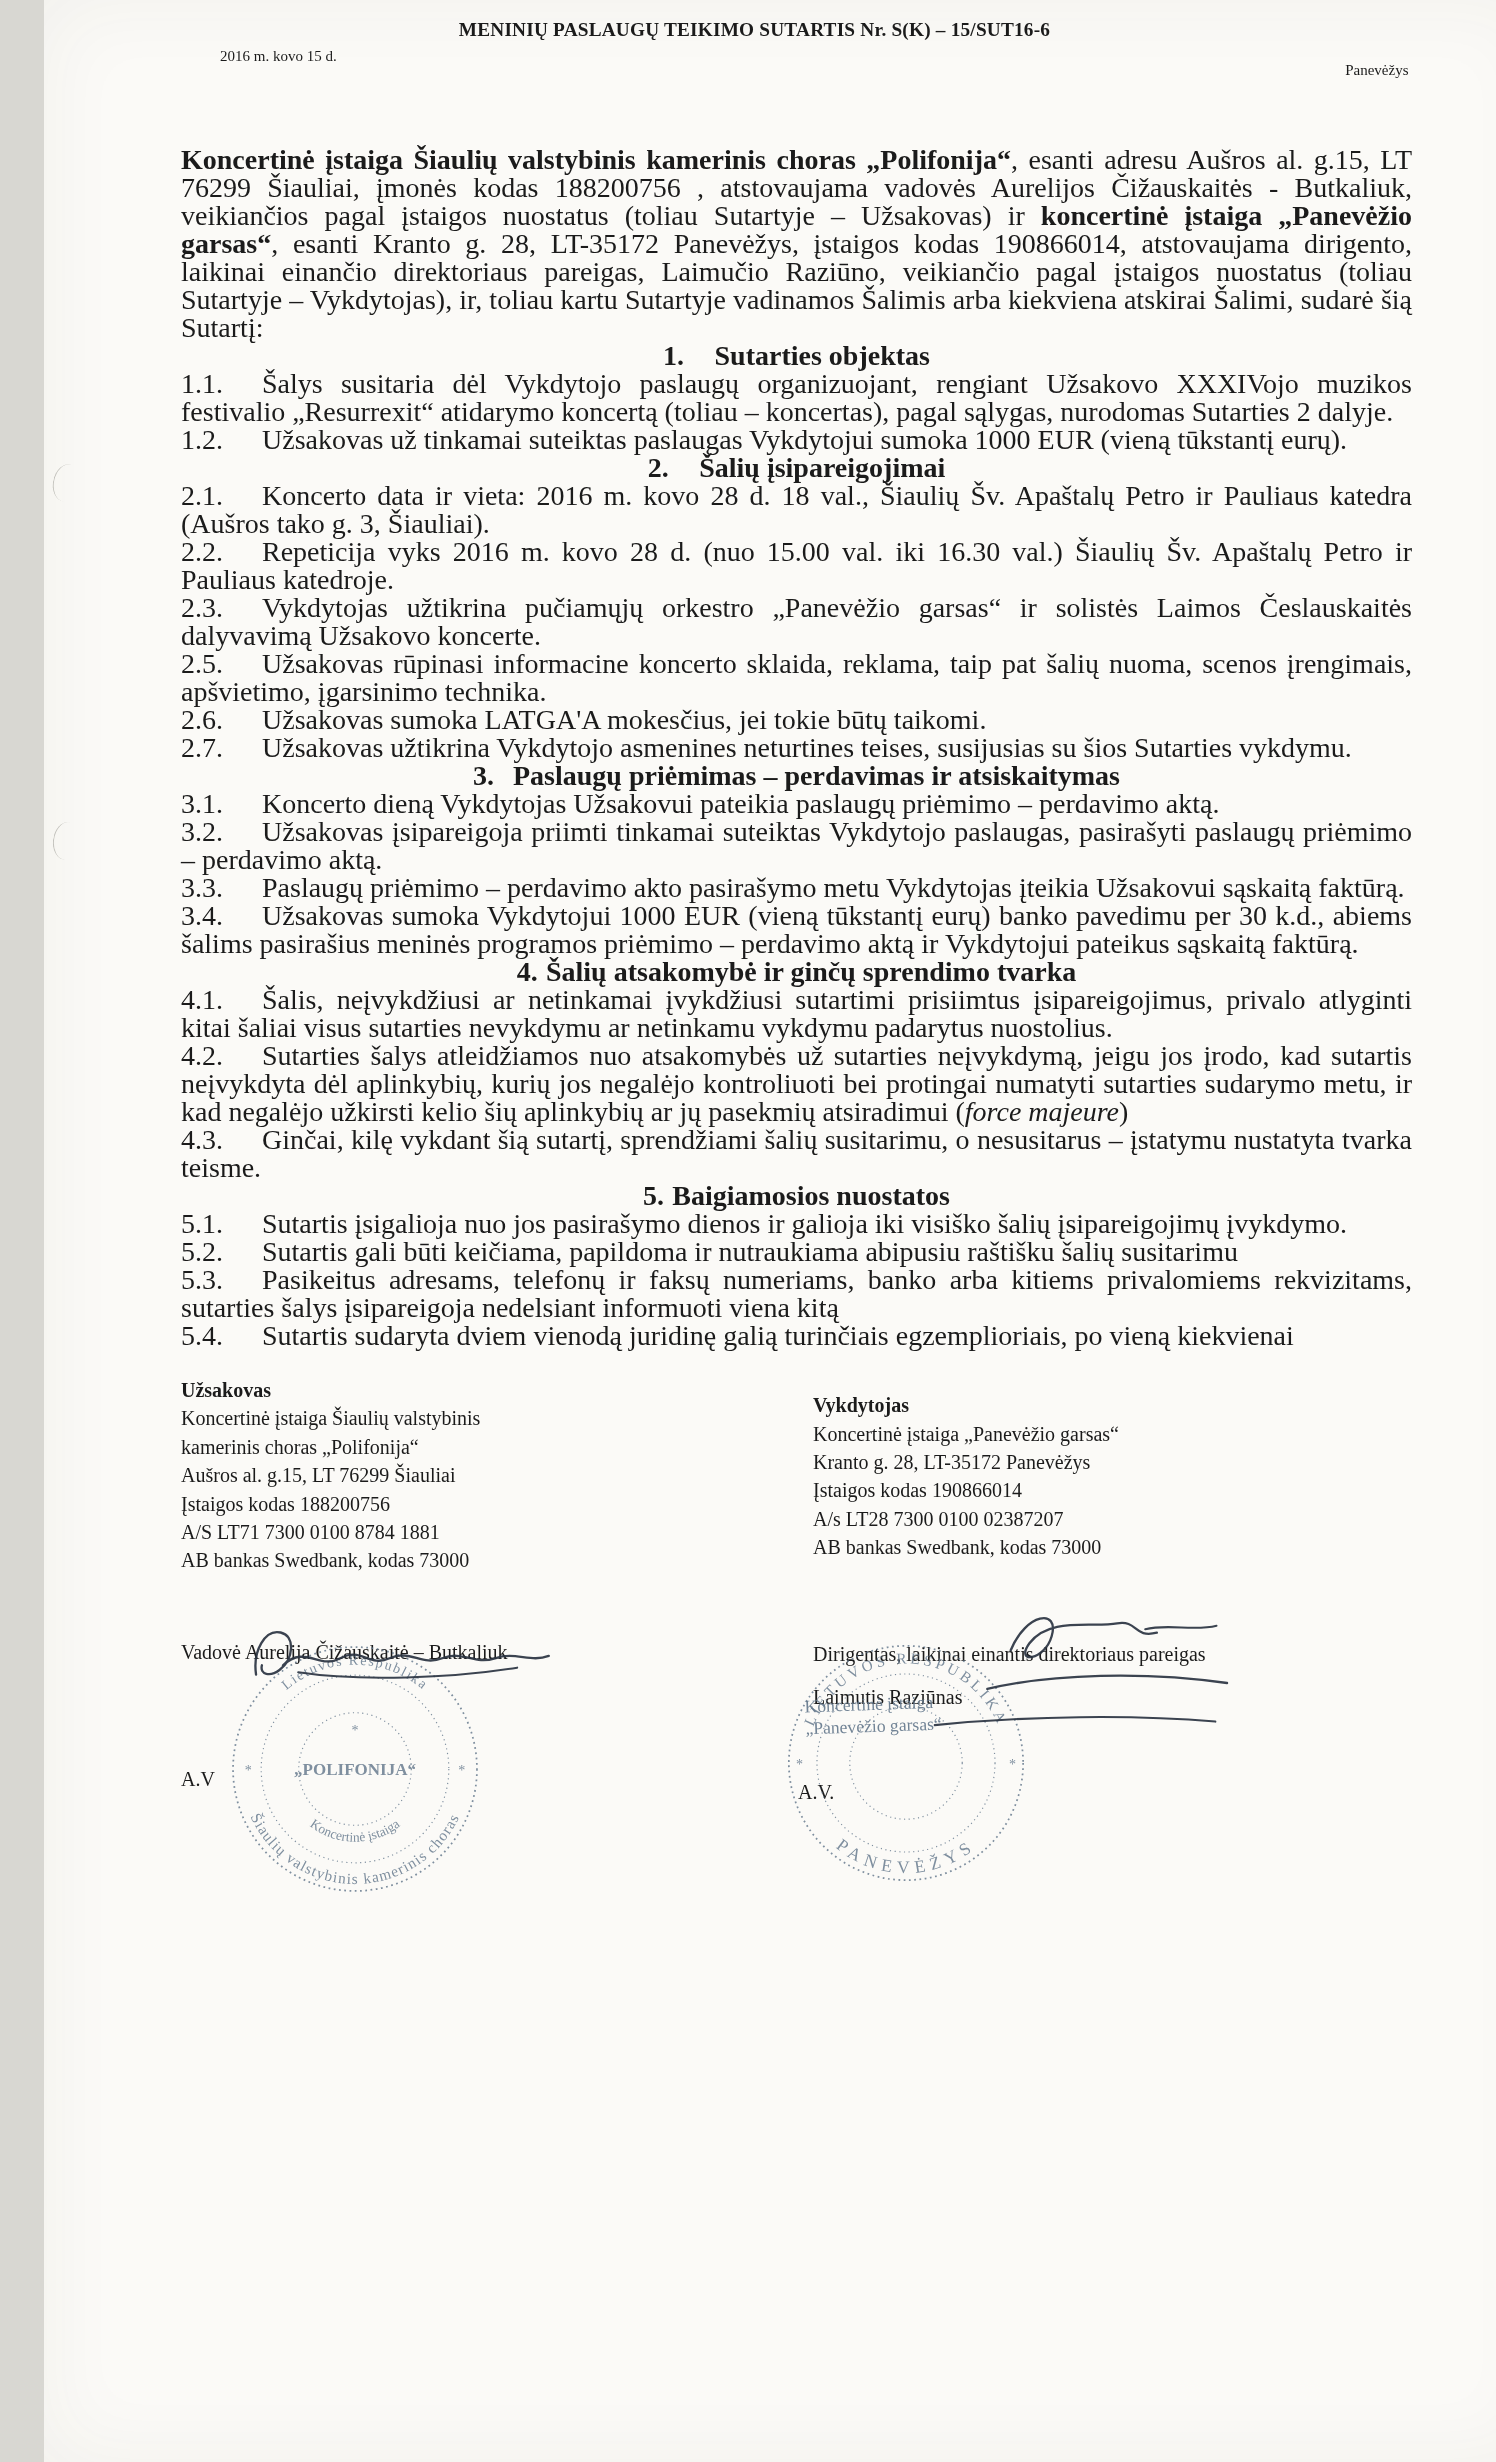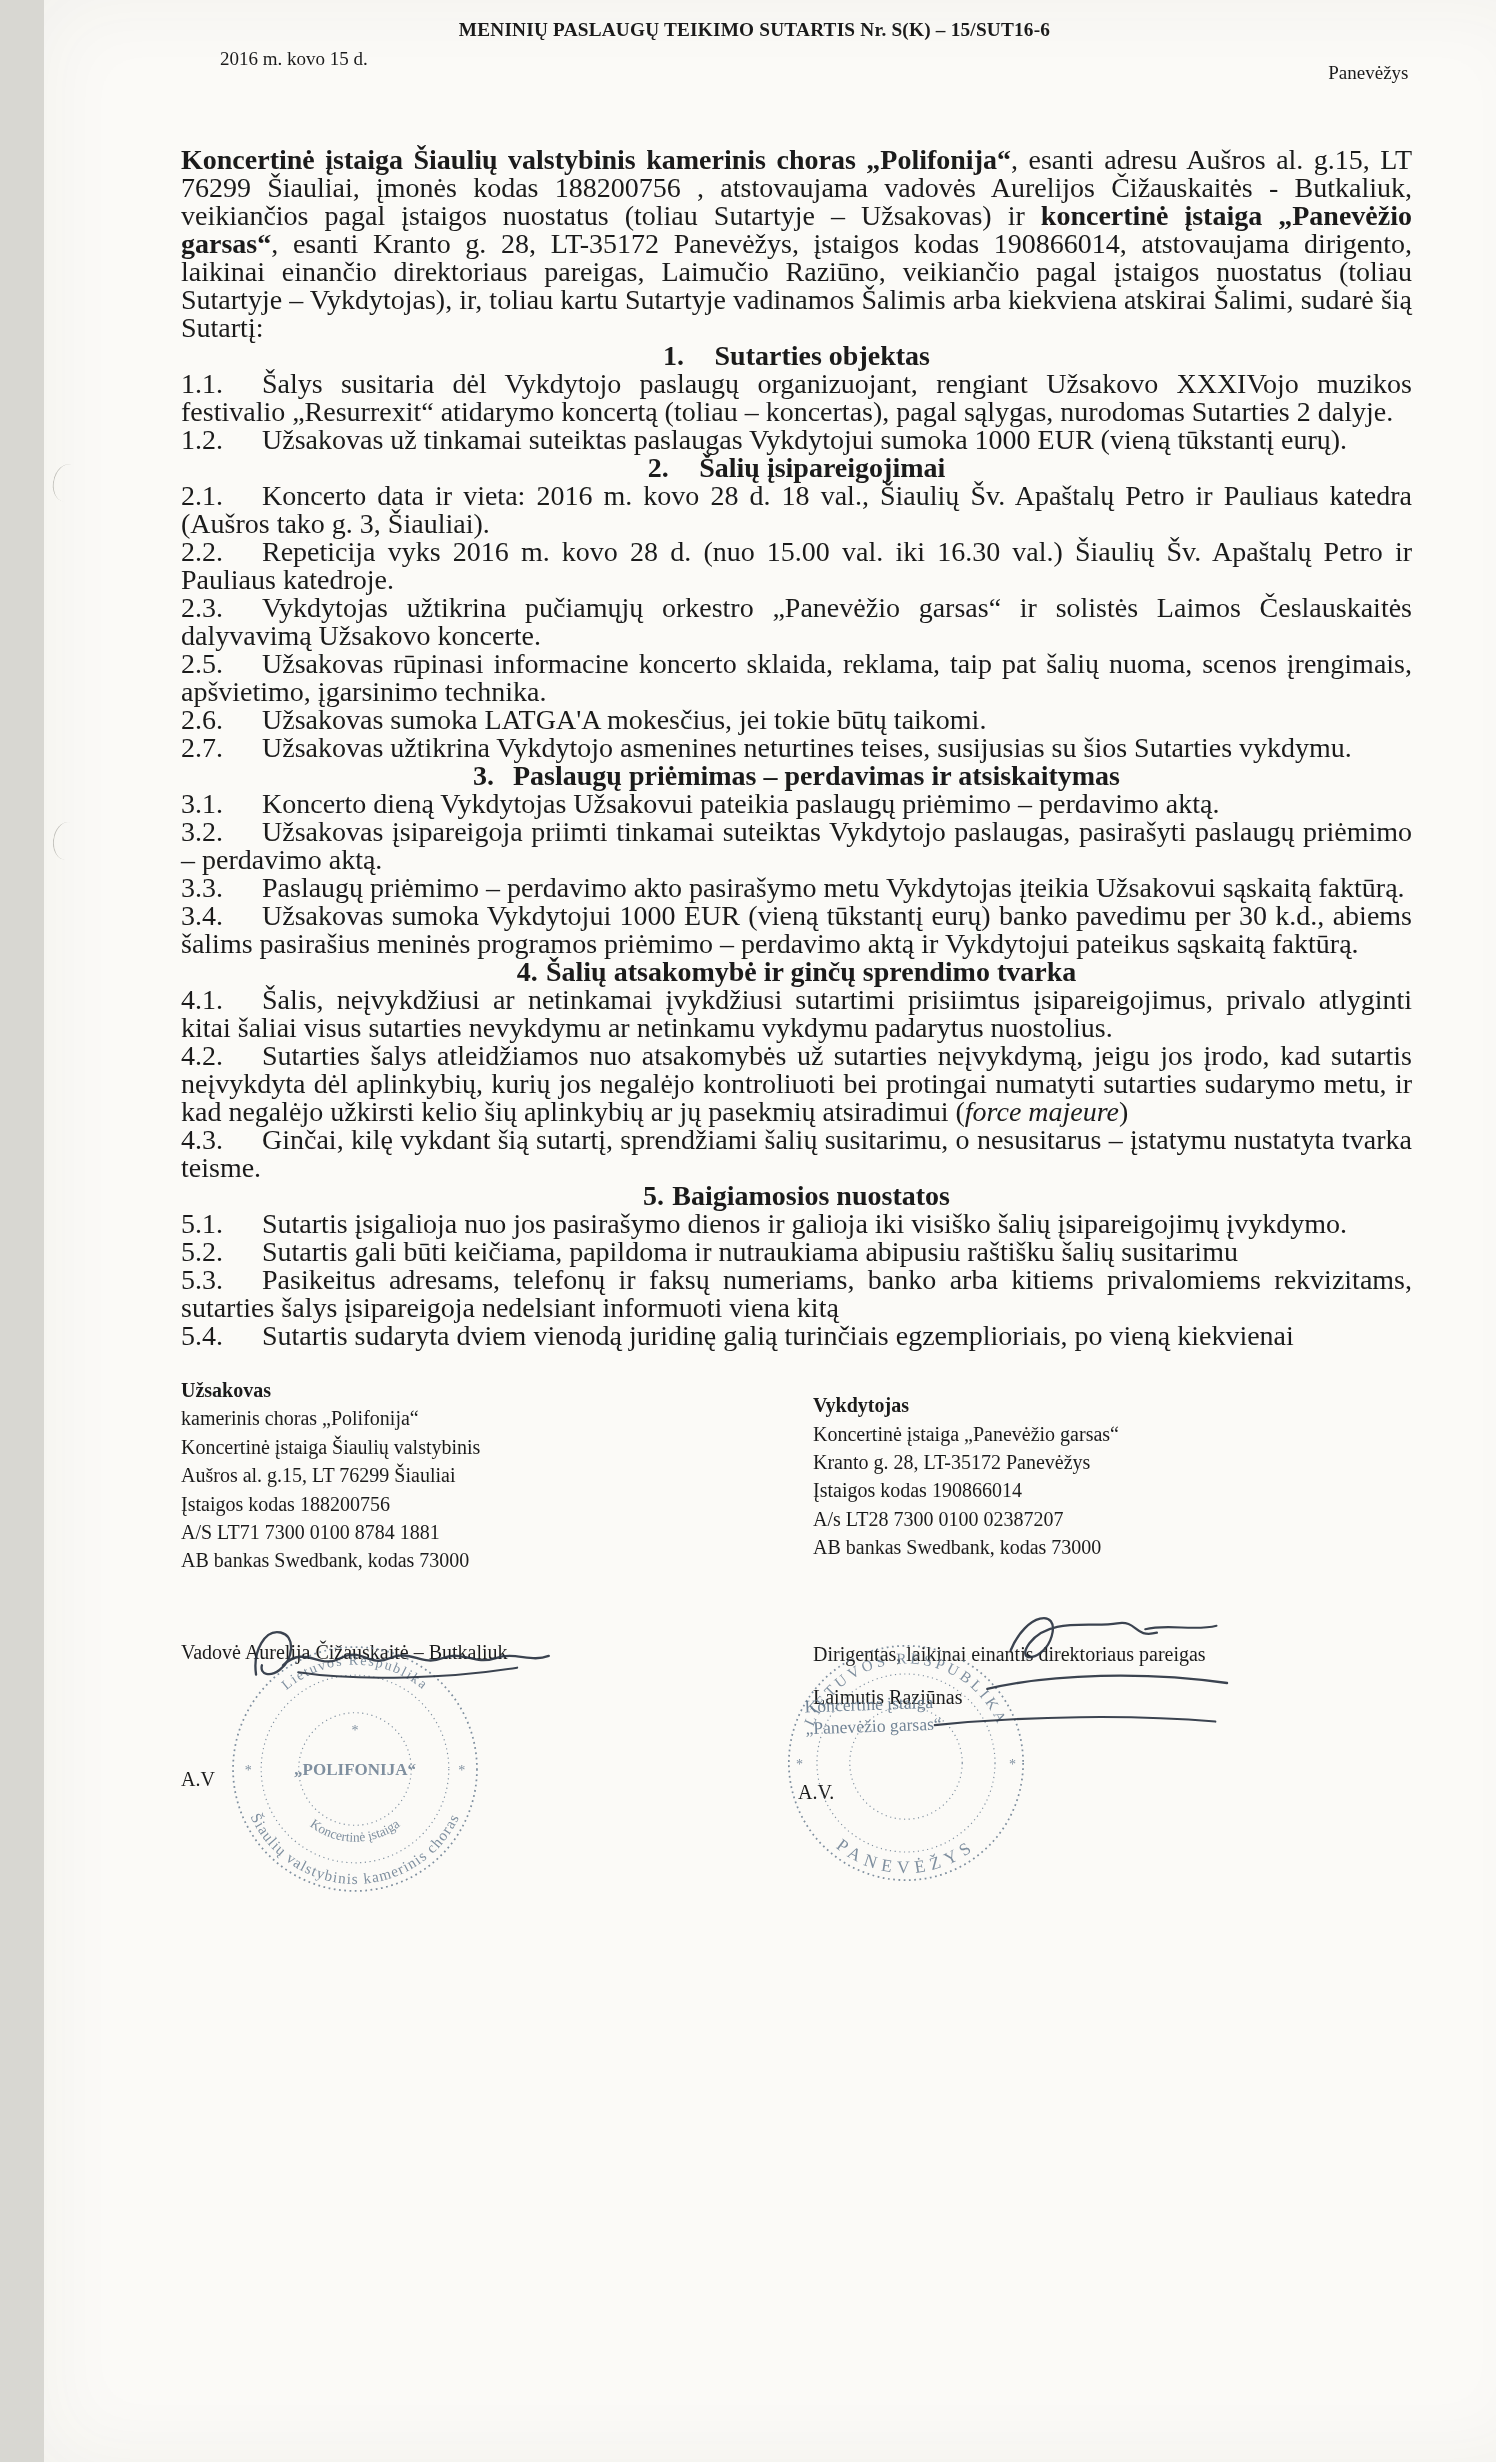--- a/index.html
+++ b/index.html
@@ -14,21 +14,21 @@
     background: #fbfaf7;
     color: #1b1b1b;
     overflow: hidden;
     box-shadow: inset 0 0 82px rgba(60,55,40,.05);
     margin-left: 44px;
   }
   .content { position: relative; padding: 19px 128px 0 137px; }
 
   
   .doc-title { text-align: center; font-weight: 700; font-size: 19.3px; letter-spacing: 0.2px; transform: translateX(-42px); }
-  .date-row { position: relative; height: 66px; font-size: 19px; }
+  .date-row { position: relative; height: 66px; font-size: 15px; }
   .doc-date { position: absolute; left: 39px; top: 7px; }
   .doc-city { position: absolute; right: 3.5px; top: 21px; }
 
   
   .body-text { font-size: 28px; line-height: 28px; text-align: justify; }
   .intro { margin: 39px 0 0 0; }
   .clause { margin: 0; }
   .cnum { display: inline-block; min-width: 81px; }
   .sec-heading { text-align: center; font-weight: 700; }
   .gap-wide { margin-right: 30.5px; }
@@ -125,22 +125,22 @@
       <p class="clause"><span class="cnum">5.2.</span><span>Sutartis gali būti keičiama, papildoma ir nutraukiama abipusiu raštišku šalių susitarimu</span></p>
       <p class="clause"><span class="cnum">5.3.</span><span>Pasikeitus adresams, telefonų ir faksų numeriams, banko arba kitiems privalomiems rekvizitams, sutarties šalys įsipareigoja nedelsiant informuoti viena kitą</span></p>
       <p class="clause"><span class="cnum">5.4.</span><span>Sutartis sudaryta dviem vienodą juridinę galią turinčiais egzemplioriais, po vieną kiekvienai</span></p>
 
     </div>
 
     <div class="sig-area">
 
       <div class="sig-col sig-col-left">
         <div class="sig-role">Užsakovas</div>
+        <div>Koncertinė įstaiga Šiaulių valstybinis</div>
         <div>kamerinis choras „Polifonija“</div>
-        <div>Koncertinė įstaiga Šiaulių valstybinis</div>
         <div>Aušros al. g.15, LT 76299 Šiauliai</div>
         <div>Įstaigos kodas 188200756</div>
         <div>A/S LT71 7300 0100 8784 1881</div>
         <div>AB bankas Swedbank, kodas 73000</div>
       </div>
 
       <div class="sig-col sig-col-right">
         <div class="sig-role">Vykdytojas</div>
         <div>Koncertinė įstaiga „Panevėžio garsas“</div>
         <div>Kranto g. 28, LT-35172 Panevėžys</div>

